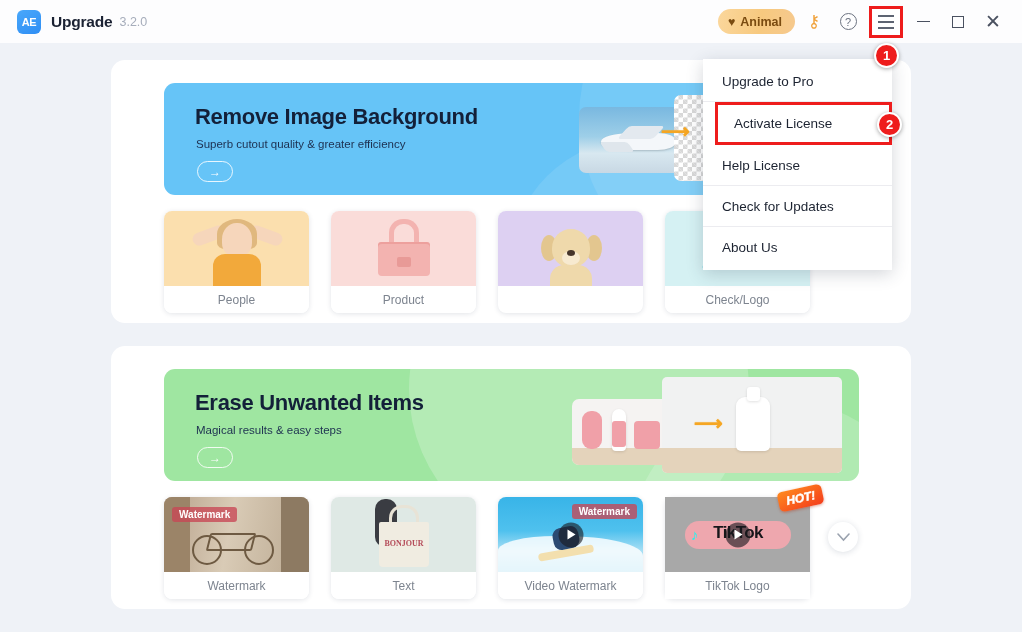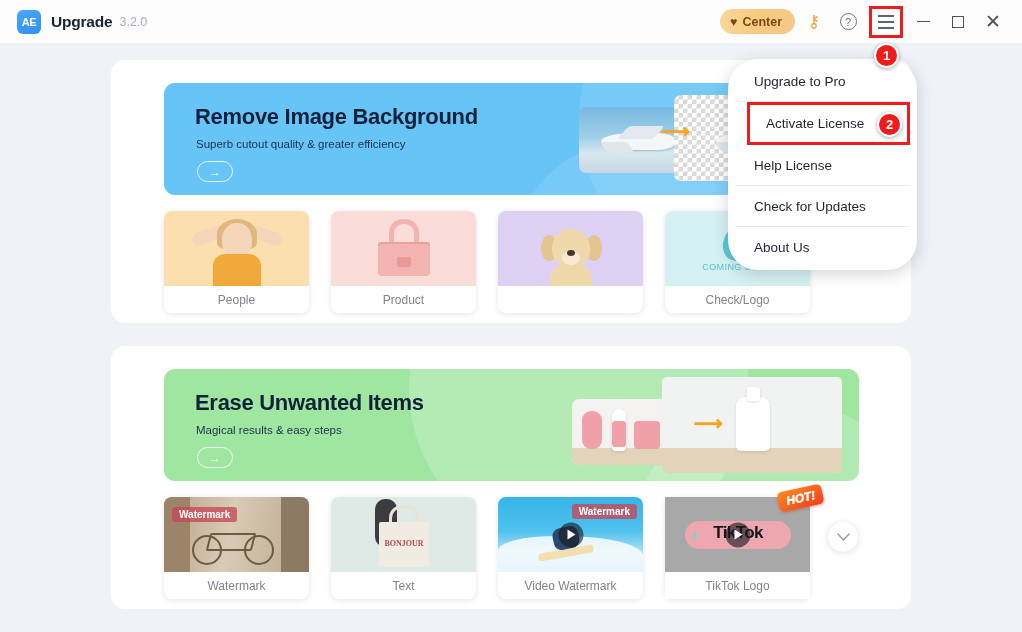--- a/index.html
+++ b/index.html
@@ -81,24 +81,24 @@
     background: #ee1c1c; color: #fff; font-size: 13px; font-weight: bold;
     display: flex; align-items: center; justify-content: center;
     border: 2px solid #fff; box-shadow: 0 1px 4px rgba(0,0,0,.35);
     z-index: 60;
   }
   #badge1 { left: 874px; top: 43px; }
   #badge2 { left: 877px; top: 112px; }
 
   
   .menu {
-    position: absolute; left: 728px; top: 59px;
+    position: absolute; left: 703px; top: 59px;
     width: 189px; background: #fff;
     box-shadow: 0 4px 16px rgba(40,50,70,.20);
-    z-index: 50; padding: 2px 7px; border-radius: 30px;
+    z-index: 50; padding: 2px 0;
   }
   .menu-item {
     height: 41px; display: flex; align-items: center;
     padding-left: 19px; font-size: 13.5px; color: #1c2331;
     border-bottom: 1px solid #ececf0; cursor: pointer;
     position: relative;
   }
   .menu-item:last-child { border-bottom: none; }
   .menu-item.highlight { border: 3px solid #ee1c1c; height: 43px; padding-left: 16px; margin-left: 12px; }
 
@@ -310,21 +310,21 @@
   <div class="titlebar">
     <div class="brand">
       <div class="logo-box">AE</div>
       <div class="brand-name">Upgrade</div>
       <div class="brand-ver">3.2.0</div>
     </div>
 
     <div class="tb-right">
       <button class="upgrade-btn">
         <span>♥</span>
-        <span>Center</span>
+        <span>Animal</span>
       </button>
 
       <button class="icon-btn">
         <span class="key-ico">⚷</span>
       </button>
 
       <button class="icon-btn">
         <span class="help-circ">?</span>
       </button>
 

